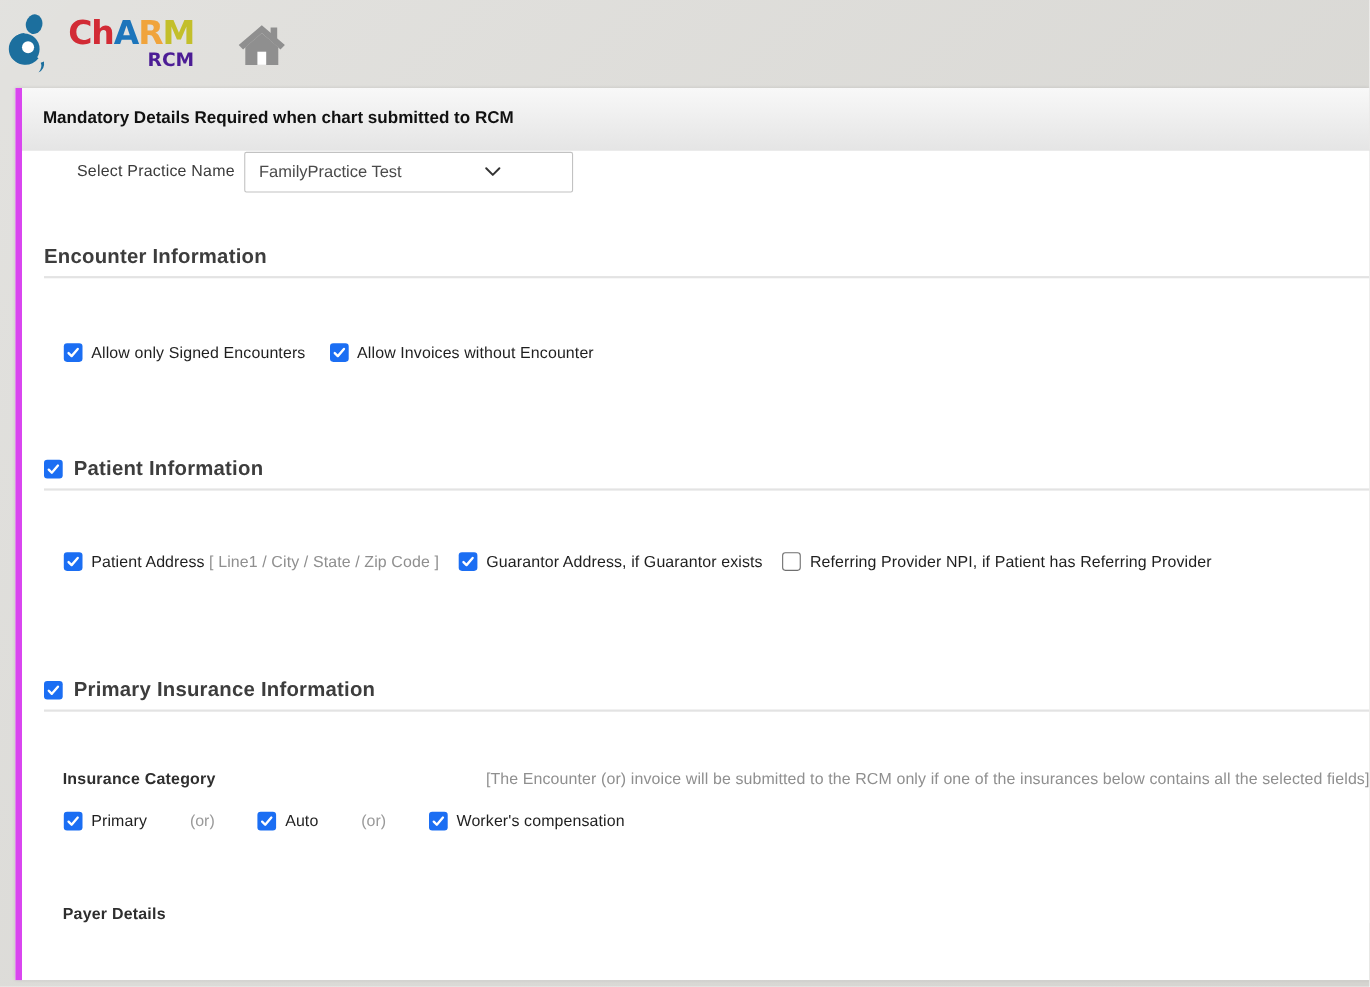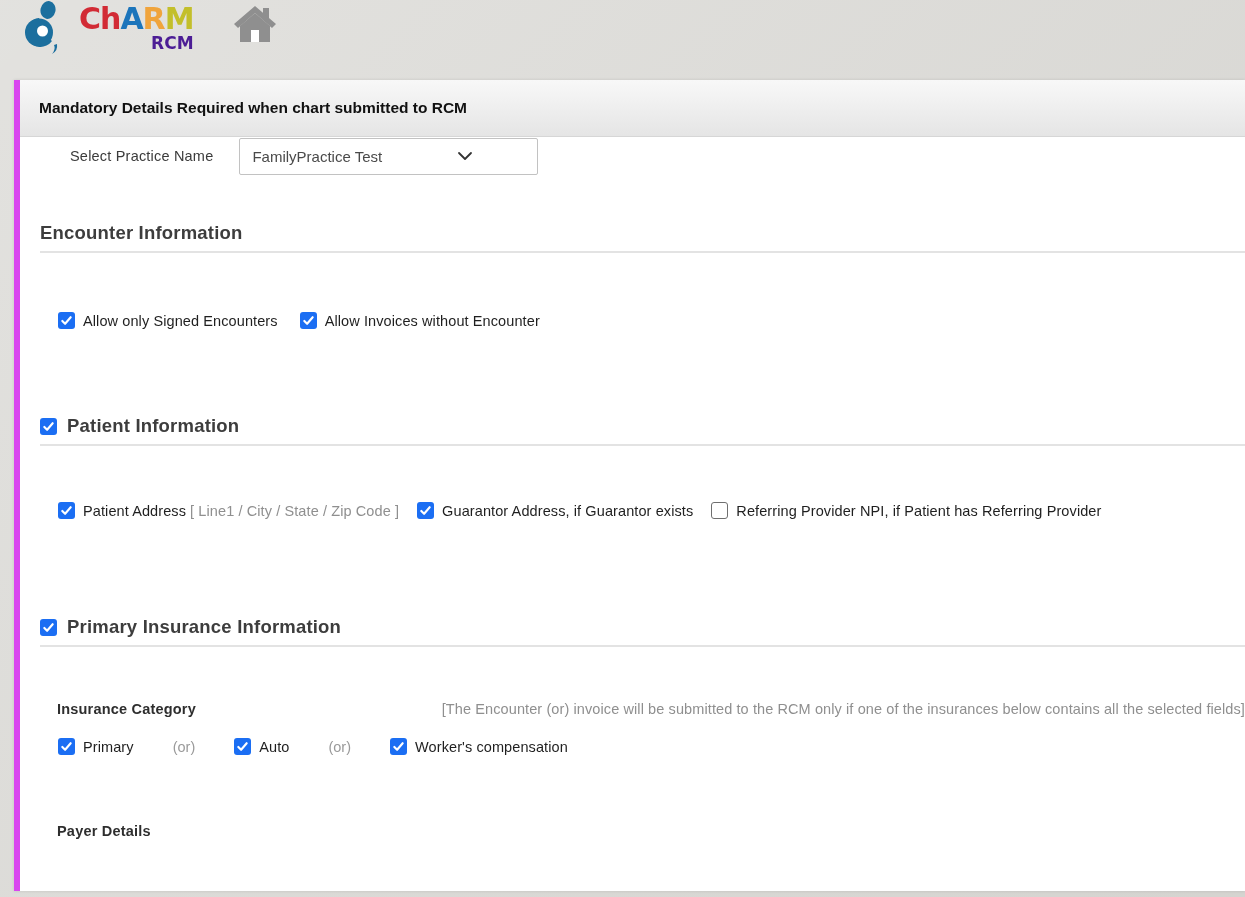--- a/index.html
+++ b/index.html
@@ -6,22 +6,22 @@
   html,body { width:1245px; height:897px; overflow:hidden; }
   body {
     font-family:"Liberation Sans", sans-serif;
     background:#d9d8d4;
     background-image:linear-gradient(135deg, rgba(255,255,255,.25) 0%, rgba(0,0,0,.02) 100%);
   }
 
   
   .top-band {
     height:80px;
-    display:flex; align-items:flex-start;
-    padding-left:21px;
+    display:flex; align-items:center;
+    padding-left:4px;
   }
   .logo { display:flex; align-items:center; cursor:pointer; }
   .logo-mark { width:48px; height:56px; margin-right:10px; }
   .brand-text { display:flex; flex-direction:column; line-height:1; }
   .brand-main {
     font-size:30px; font-weight:bold; letter-spacing:-1px;
     font-family:"DejaVu Sans", sans-serif;
   }
   .brand-main .l-ch { color:#d22b35; }
   .brand-main .l-a  { color:#1c75bb; }
@@ -52,21 +52,21 @@
   .title-bar h1 {
     font-size:15.5px; font-weight:bold; color:#111;
     font-family:"Liberation Sans", sans-serif;
   }
 
   .content { background:#fff; padding-top:0; }
 
   
   .practice-row { display:flex; align-items:center; margin-left:50px; height:38px; }
   .practice-label { font-size:14.5px; color:#3b3b3b; letter-spacing:.2px; }
-  .select-wrap { position:relative; margin-left:26px; width:244px; }
+  .select-wrap { position:relative; margin-left:9px; width:244px; }
   .select-wrap select {
     width:299px; height:37px;
     border:1px solid #c2c2c2; border-radius:2px;
     background:#fff; color:#4a4a4a;
     font-size:15px; font-family:"Liberation Sans", sans-serif;
     padding:0 30px 0 12px;
     appearance:none; -webkit-appearance:none;
   }
   .select-chevron {
     position:absolute; right:10px; top:10px; pointer-events:none;

